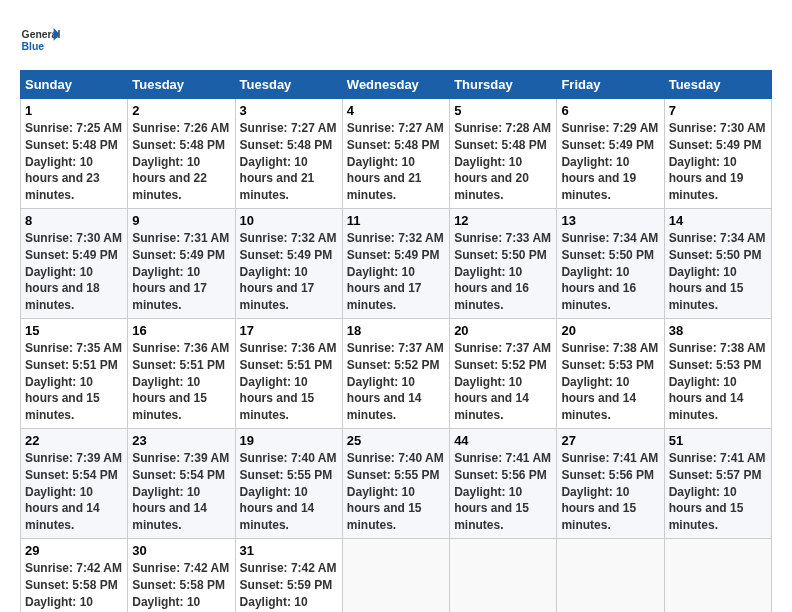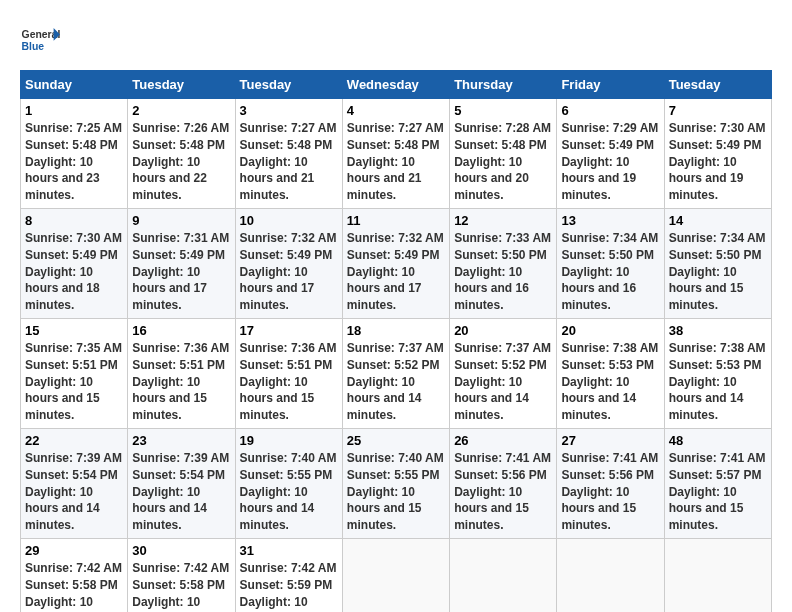--- a/index.html
+++ b/index.html
@@ -212,29 +212,29 @@
         </td>
         <td>
           <span class="day-number">19</span>
           <div class="day-info">Sunrise: 7:40 AM<br>Sunset: 5:55 PM<br>Daylight: 10 hours and 14 minutes.</div>
         </td>
         <td>
           <span class="day-number">25</span>
           <div class="day-info">Sunrise: 7:40 AM<br>Sunset: 5:55 PM<br>Daylight: 10 hours and 15 minutes.</div>
         </td>
         <td>
-          <span class="day-number">26</span>
+          <span class="day-number">44</span>
           <div class="day-info">Sunrise: 7:41 AM<br>Sunset: 5:56 PM<br>Daylight: 10 hours and 15 minutes.</div>
         </td>
         <td>
           <span class="day-number">27</span>
           <div class="day-info">Sunrise: 7:41 AM<br>Sunset: 5:56 PM<br>Daylight: 10 hours and 15 minutes.</div>
         </td>
         <td>
-          <span class="day-number">48</span>
+          <span class="day-number">51</span>
           <div class="day-info">Sunrise: 7:41 AM<br>Sunset: 5:57 PM<br>Daylight: 10 hours and 15 minutes.</div>
         </td>
       </tr>
       <tr>
         <td>
           <span class="day-number">29</span>
           <div class="day-info">Sunrise: 7:42 AM<br>Sunset: 5:58 PM<br>Daylight: 10 hours and 15 minutes.</div>
         </td>
         <td>
           <span class="day-number">30</span>

